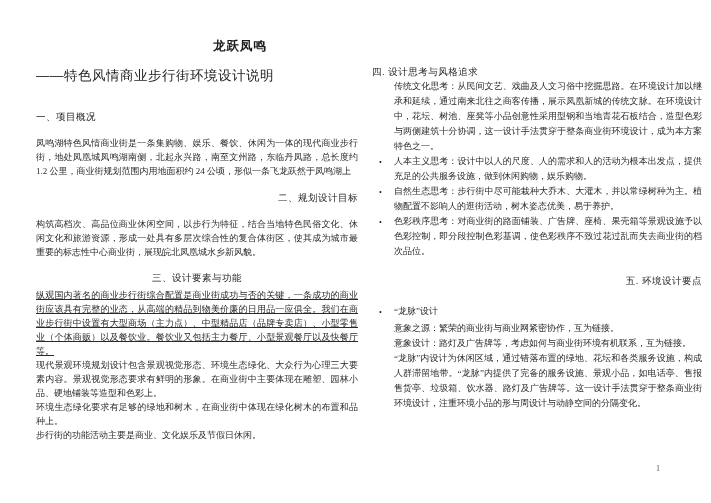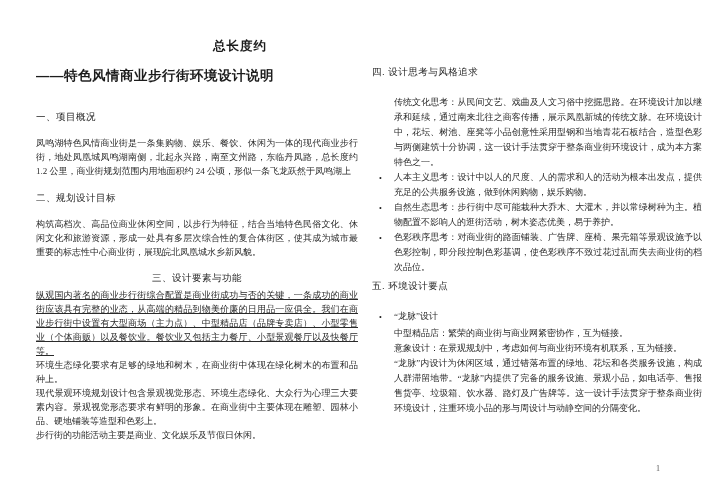--- a/index.html
+++ b/index.html
@@ -13,32 +13,32 @@
   .col-left  { left:36px;  top:38px; width:322px; }
   .col-right { left:372px; top:66px; width:330px; }
 
   .doc-title {
     font-family:"Liberation Sans","DejaVu Sans",sans-serif;
     font-size:12.5px; font-weight:bold; text-align:center;
     padding-left:86px; letter-spacing:1px;
   }
   .doc-subtitle {
     font-family:"Liberation Sans","DejaVu Sans",sans-serif;
-    font-size:13.5px; font-weight:bold; margin-top:12px; letter-spacing:0.5px;
+    font-size:13.5px; font-weight:normal; margin-top:12px; letter-spacing:0.5px;
   }
   .sec-heading {
     font-family:"Liberation Sans","DejaVu Sans",sans-serif;
     font-size:9.5px; font-weight:normal; letter-spacing:0.5px;
   }
   .body-par {
     font-size:9px; line-height:15px; text-align:justify; color:#2a2a2a;
   }
   .col-left .body-par { line-height:14px; }
   .h-gap-lg { margin-top:26px; }
-  .h-gap-md { margin-top:14px; }
+  .h-gap-md { margin-top:14px;text-align:right; }
   .h-gap-sm { margin-top:13px;text-align:center; }
   .p-gap-md { margin-top:12px; }
   .p-gap-sm { margin-top:3px;text-decoration:underline; }
   .p-gap-0  { margin-top:0; }
 
   .r-indent { margin-left:22px; }
   .bullet-item { position:relative; margin-left:22px; }
   .bullet-marker {
     position:absolute; left:-15px; top:1px; font-size:8px; color:#222;
   }
@@ -48,59 +48,59 @@
     position:absolute; right:51px; bottom:30px;
     font-size:8px; color:#555;
   }
 </style>
 </head>
 <body>
 
 <div class="page">
 
   <div class="col col-left">
-    <div class="doc-title">总长度约</div>
+    <div class="doc-title">龙跃凤鸣</div>
     <div class="doc-subtitle">——特色风情商业步行街环境设计说明</div>
 
     <div class="sec-heading h-gap-lg">一、项目概况</div>
     <div class="body-par p-gap-md">凤鸣湖特色风情商业街是一条集购物、娱乐、餐饮、休闲为一体的现代商业步行街，地处凤凰城凤鸣湖南侧，北起永兴路，南至文州路，东临丹凤路，总长度约 1.2 公里，商业街规划范围内用地面积约 24 公顷，形似一条飞龙跃然于凤鸣湖上</div>
 
     <div class="sec-heading h-gap-md">二、规划设计目标</div>
     <div class="body-par p-gap-md">构筑高档次、高品位商业休闲空间，以步行为特征，结合当地特色民俗文化、休闲文化和旅游资源，形成一处具有多层次综合性的复合体街区，使其成为城市最重要的标志性中心商业街，展现皖北凤凰城水乡新风貌。</div>
 
     <div class="sec-heading h-gap-sm">三、设计要素与功能</div>
     <div class="body-par p-gap-sm">纵观国内著名的商业步行街综合配置是商业街成功与否的关键，一条成功的商业街应该具有完整的业态，从高端的精品到物美价廉的日用品一应俱全。我们在商业步行街中设置有大型商场（主力点）、中型精品店（品牌专卖店）、小型零售业（个体商贩）以及餐饮业。餐饮业又包括主力餐厅、小型景观餐厅以及快餐厅等。</div>
+    <div class="body-par p-gap-0">现代景观环境规划设计包含景观视觉形态、环境生态绿化、大众行为心理三大要素内容。景观视觉形态要求有鲜明的形象。在商业街中主要体现在雕塑、园林小品、硬地铺装等造型和色彩上。</div>
     <div class="body-par p-gap-0">环境生态绿化要求有足够的绿地和树木，在商业街中体现在绿化树木的布置和品种上。</div>
-    <div class="body-par p-gap-0">现代景观环境规划设计包含景观视觉形态、环境生态绿化、大众行为心理三大要素内容。景观视觉形态要求有鲜明的形象。在商业街中主要体现在雕塑、园林小品、硬地铺装等造型和色彩上。</div>
     <div class="body-par p-gap-0">步行街的功能活动主要是商业、文化娱乐及节假日休闲。</div>
   </div>
 
   <div class="col col-right">
     <div class="sec-heading">四. 设计思考与风格追求</div>
-    <div class="body-par r-indent p-gap-md" style="margin-top:16px">传统文化思考：从民间文艺、戏曲及人文习俗中挖掘思路。在环境设计加以继承和延续，通过南来北往之商客传播，展示凤凰新城的传统文脉。在环境设计中，花坛、树池、座凳等小品创意性采用型钢和当地青花石板结合，造型色彩与两侧建筑十分协调，这一设计手法贯穿于整条商业街环境设计，成为本方案特色之一。</div>
+    <div class="body-par r-indent p-gap-md" style="margin-top:0">传统文化思考：从民间文艺、戏曲及人文习俗中挖掘思路。在环境设计加以继承和延续，通过南来北往之商客传播，展示凤凰新城的传统文脉。在环境设计中，花坛、树池、座凳等小品创意性采用型钢和当地青花石板结合，造型色彩与两侧建筑十分协调，这一设计手法贯穿于整条商业街环境设计，成为本方案特色之一。</div>
 
     <div class="bullet-item body-par">
       <span class="bullet-marker">•</span>
       <span>人本主义思考：设计中以人的尺度、人的需求和人的活动为根本出发点，提供充足的公共服务设施，做到休闲购物，娱乐购物。</span>
     </div>
     <div class="bullet-item body-par">
       <span class="bullet-marker">•</span>
       <span>自然生态思考：步行街中尽可能栽种大乔木、大灌木，并以常绿树种为主。植物配置不影响人的逛街活动，树木姿态优美，易于养护。</span>
     </div>
     <div class="bullet-item body-par">
       <span class="bullet-marker">•</span>
       <span>色彩秩序思考：对商业街的路面铺装、广告牌、座椅、果壳箱等景观设施予以色彩控制，即分段控制色彩基调，使色彩秩序不致过花过乱而失去商业街的档次品位。</span>
     </div>
 
-    <div class="sec-heading h-gap-md" style="margin-top:5px">五. 环境设计要点</div>
+    <div class="sec-heading h-gap-md" style="margin-top:16px">五. 环境设计要点</div>
 
     <div class="bullet-item body-par" style="margin-top:16px">
       <span class="bullet-marker">•</span>
       <span>“龙脉”设计</span>
     </div>
 
-    <div class="body-par r-indent" style="margin-top:2px">中型精品店：繁荣的商业街与商业网紧密协作，互为链接。</div>
-    <div class="body-par r-indent p-gap-0">意象设计：在景观规划中，考虑如何与商业街环境有机联系，互为链接。</div>
+    <div class="body-par r-indent" style="margin-top:2px">意象之源：繁荣的商业街与商业网紧密协作，互为链接。</div>
+    <div class="body-par r-indent p-gap-0">意象设计：路灯及广告牌等，考虑如何与商业街环境有机联系，互为链接。</div>
     <div class="body-par r-indent p-gap-0">“龙脉”内设计为休闲区域，通过错落布置的绿地、花坛和各类服务设施，构成人群滞留地带。“龙脉”内提供了完备的服务设施、景观小品，如电话亭、售报售货亭、垃圾箱、饮水器、路灯及广告牌等。这一设计手法贯穿于整条商业街环境设计，注重环境小品的形与周设计与动静空间的分隔变化。</div>
   </div>
 
   <div class="page-number">1</div>
 </div>
 
 </body></html>

